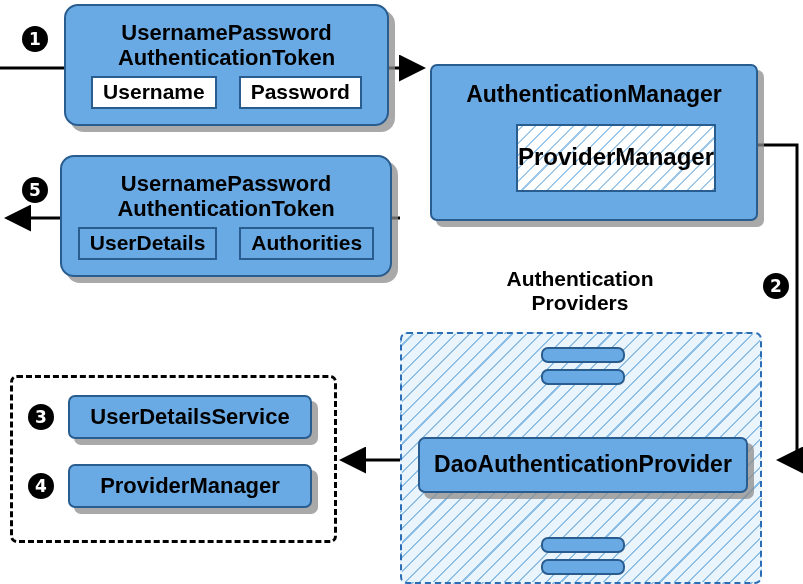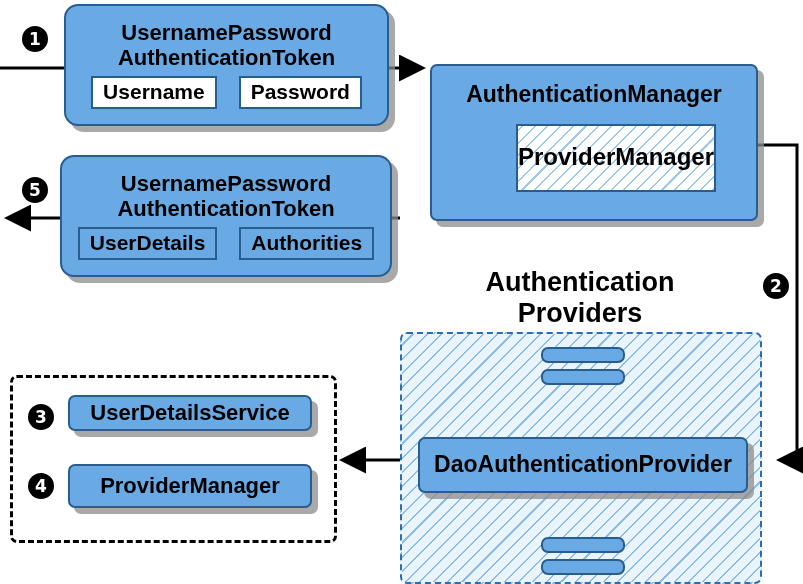--- a/index.html
+++ b/index.html
@@ -81,21 +81,21 @@
        -45deg,
        #8dbfe6 0px, #8dbfe6 1.5px,
        rgba(255,255,255,0) 1.5px, rgba(255,255,255,0) 10px);
   }
 
   .dashed-blue { border: 2px dashed #2a6db5; box-sizing: border-box; }
   .dashed-black { border: 3px dashed #000; box-sizing: border-box; }
 
   
   .plainlabel {
-    font-size: 27px;
+    font-size: 21px;
     font-weight: bold;
     text-align: center;
     color: #000;
     line-height: 1.15;
   }
 
   
   .bullet {
     width: 26px; height: 26px;
     border-radius: 50%;
@@ -188,16 +188,16 @@
   <div class="abs bluebox" style="left:541px; top:347px; width:84px; height:16px;"></div>
   <div class="abs bluebox" style="left:541px; top:369px; width:84px; height:16px;"></div>
 
   <div class="abs bluebox shadow" style="left:418px; top:437px; width:330px; height:56px; font-size:23px;">DaoAuthenticationProvider</div>
 
   <div class="abs bluebox" style="left:541px; top:537px; width:84px; height:16px;"></div>
   <div class="abs bluebox" style="left:541px; top:559px; width:84px; height:16px;"></div>
 
   <div class="abs dashed-black" style="left:10px; top:375px; width:327px; height:168px;"></div>
 
-  <div class="abs bluebox shadow" style="left:68px; top:395px; width:244px; height:36px; font-size:22px;">UserDetailsService</div>
+  <div class="abs bluebox shadow" style="left:68px; top:395px; width:244px; height:44px; font-size:22px;">UserDetailsService</div>
   <div class="abs bluebox shadow" style="left:68px; top:464px; width:244px; height:44px; font-size:22px;">ProviderManager</div>
 
 </div>
 
 </body></html>

